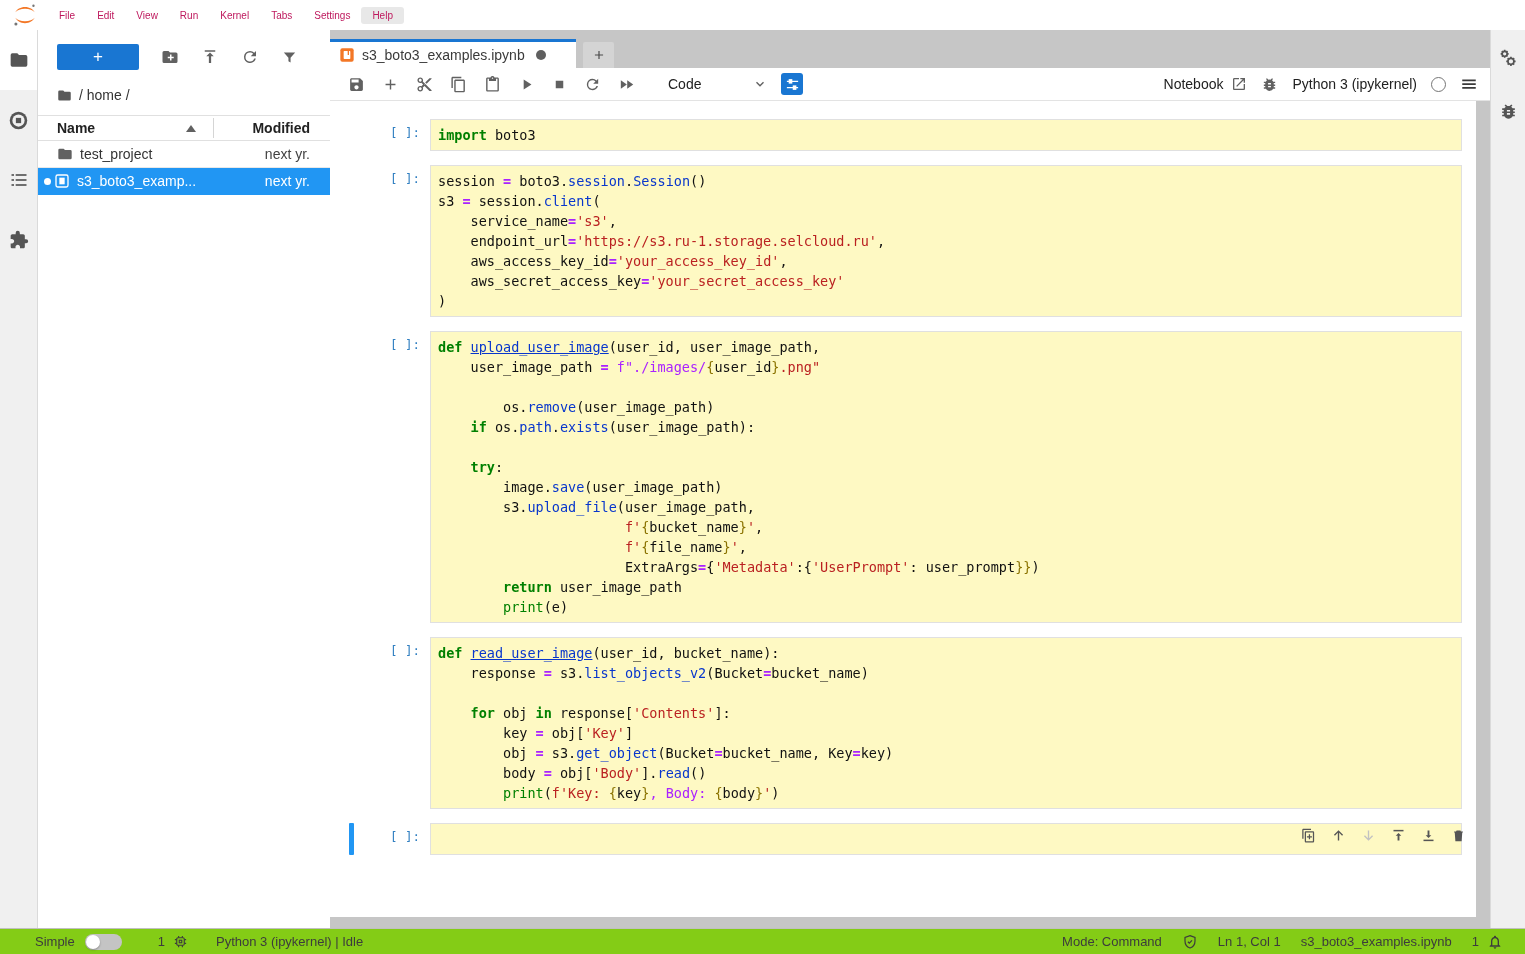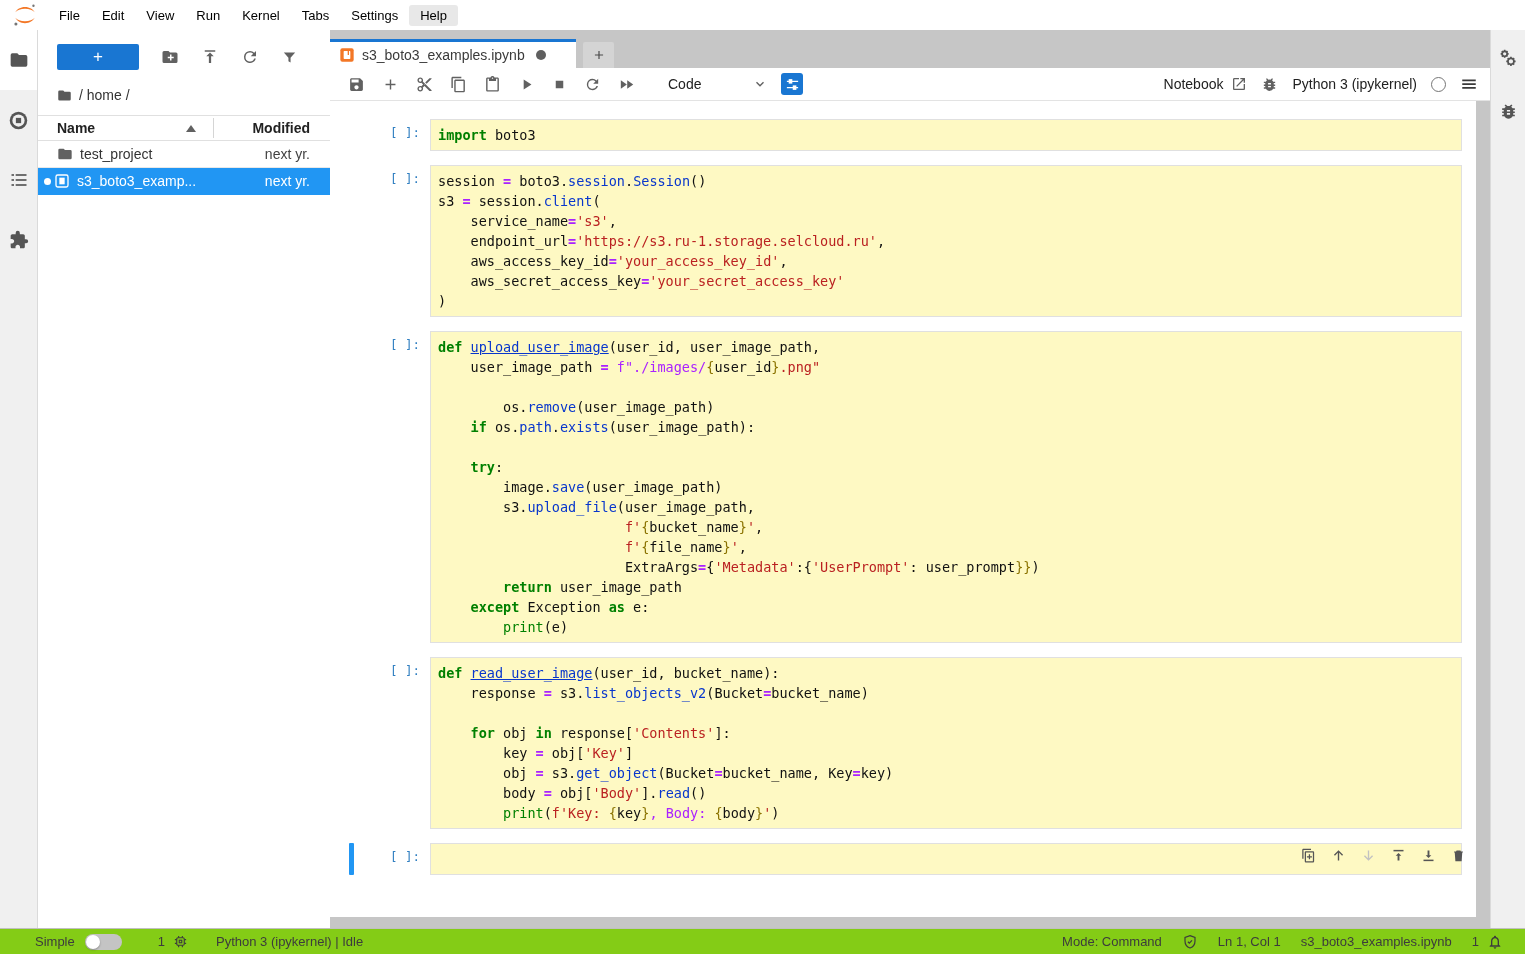--- a/index.html
+++ b/index.html
@@ -3,21 +3,21 @@
 <meta charset="utf-8">
 <style>
   * { margin:0; padding:0; box-sizing:border-box; }
   html,body { width:1525px; height:954px; }
   body { font-family:"Liberation Sans",sans-serif; background:#fff; position:relative; overflow:hidden; color:#212121; }
   svg { display:block; }
 
   
   #menubar { position:absolute; top:0; left:0; width:1525px; height:30px; background:#fff; display:flex; align-items:center; z-index:5; }
   #logo { width:30px; height:26px; margin:0 8px 0 10px; }
-  .menu-item { font-size:13px; color:#000000; padding:3px 11px; border-radius:3px; cursor:default; }
+  .menu-item { font-size:10px; color:#be185d; padding:3px 11px; border-radius:3px; cursor:default; }
   .menu-item.active { background:#e8e8e8; }
 
   
   #activity-bar { position:absolute; top:30px; left:0; width:38px; height:898px; background:#f0f0f0; border-right:1px solid #dadada; }
   .act-item { width:37px; height:60px; display:flex; align-items:center; justify-content:center; color:#555; }
   .act-item.active { background:#fff; }
 
   
   #file-browser { position:absolute; top:30px; left:38px; width:292px; height:898px; background:#fff; }
   #fb-toolbar { display:flex; align-items:center; gap:22px; padding:14px 20px 0 19px; }
@@ -318,21 +318,20 @@
             <div class="code-line"><span class="tk-t">        os.</span><span class="tk-p">remove</span><span class="tk-t">(user_image_path)</span></div>
             <div class="code-line"><span class="tk-t">    </span><span class="tk-k">if</span><span class="tk-t"> os.</span><span class="tk-p">path</span><span class="tk-t">.</span><span class="tk-p">exists</span><span class="tk-t">(user_image_path):</span></div>
             <div class="code-line">&nbsp;</div>
             <div class="code-line"><span class="tk-t">    </span><span class="tk-k">try</span><span class="tk-t">:</span></div>
             <div class="code-line"><span class="tk-t">        image.</span><span class="tk-p">save</span><span class="tk-t">(user_image_path)</span></div>
             <div class="code-line"><span class="tk-t">        s3.</span><span class="tk-p">upload_file</span><span class="tk-t">(user_image_path,</span></div>
             <div class="code-line"><span class="tk-t">                       </span><span class="tk-s">f'</span><span class="tk-br">{</span><span class="tk-t">bucket_name</span><span class="tk-br">}</span><span class="tk-s">'</span><span class="tk-t">,</span></div>
             <div class="code-line"><span class="tk-t">                       </span><span class="tk-s">f'</span><span class="tk-br">{</span><span class="tk-t">file_name</span><span class="tk-br">}</span><span class="tk-s">'</span><span class="tk-t">,</span></div>
             <div class="code-line"><span class="tk-t">                       ExtraArgs</span><span class="tk-o">=</span><span class="tk-t">{</span><span class="tk-s">'Metadata'</span><span class="tk-t">:{</span><span class="tk-s">'UserPrompt'</span><span class="tk-t">: user_prompt</span><span class="tk-br">}}</span><span class="tk-t">)</span></div>
             <div class="code-line"><span class="tk-t">        </span><span class="tk-k">return</span><span class="tk-t"> user_image_path</span></div>
-            <div class="code-line"><span class="tk-t">    </span><span class="tk-k">except</span><span class="tk-t"> Exception </span><span class="tk-k">as</span><span class="tk-t"> e:</span></div>
             <div class="code-line"><span class="tk-t">        </span><span class="tk-b">print</span><span class="tk-t">(e)</span></div>
           </div>
         </div>
         <div class="cell-row">
           <div class="prompt">[ ]:</div>
           <div class="cell-editor">
             <div class="code-line"><span class="tk-k">def</span><span class="tk-t"> </span><span class="tk-d">read_user_image</span><span class="tk-t">(user_id, bucket_name):</span></div>
             <div class="code-line"><span class="tk-t">    response </span><span class="tk-o">=</span><span class="tk-t"> s3.</span><span class="tk-p">list_objects_v2</span><span class="tk-t">(Bucket</span><span class="tk-o">=</span><span class="tk-t">bucket_name)</span></div>
             <div class="code-line">&nbsp;</div>
             <div class="code-line"><span class="tk-t">    </span><span class="tk-k">for</span><span class="tk-t"> obj </span><span class="tk-k">in</span><span class="tk-t"> response[</span><span class="tk-s">'Contents'</span><span class="tk-t">]:</span></div>

